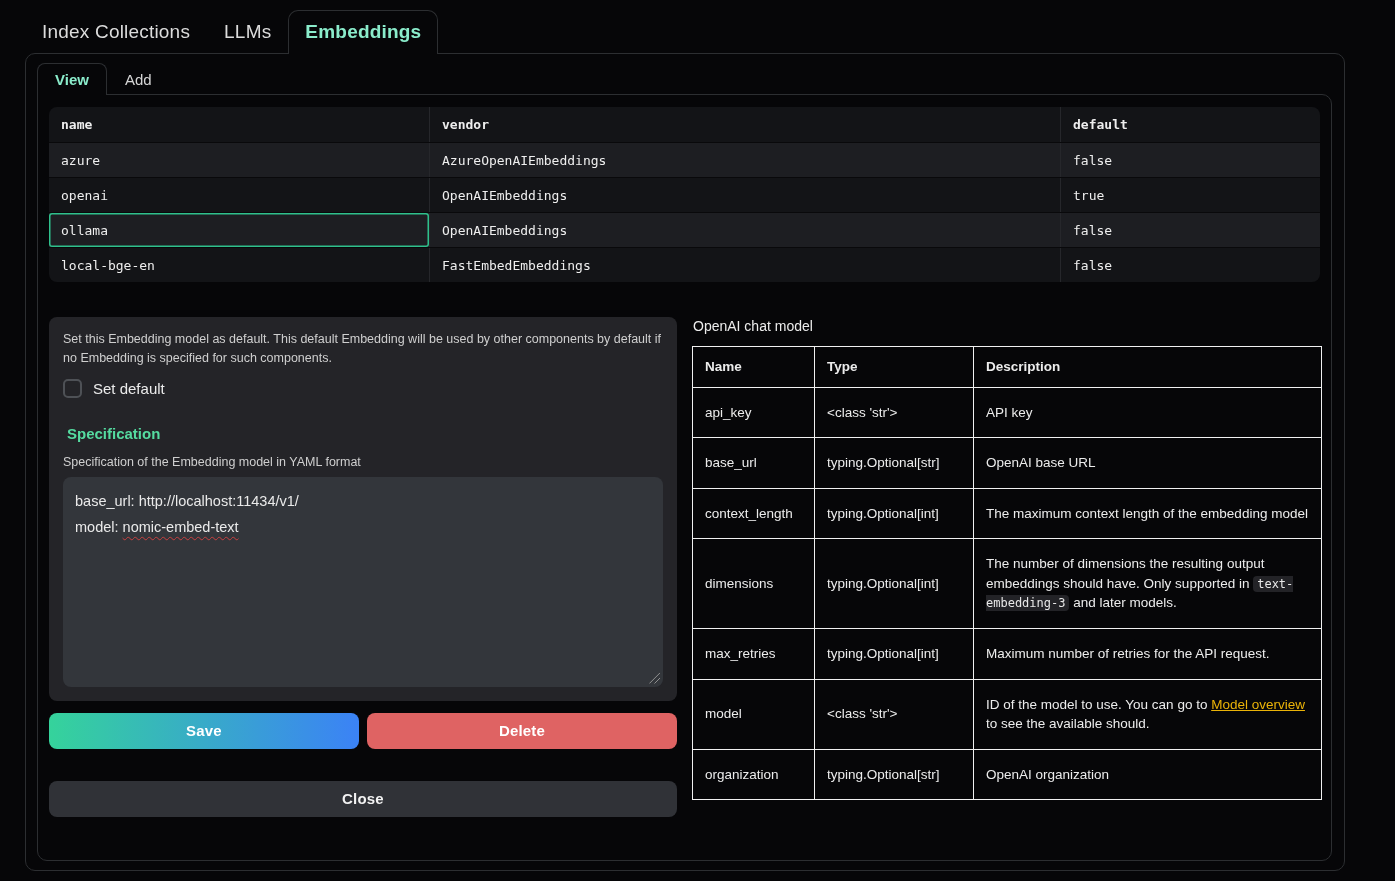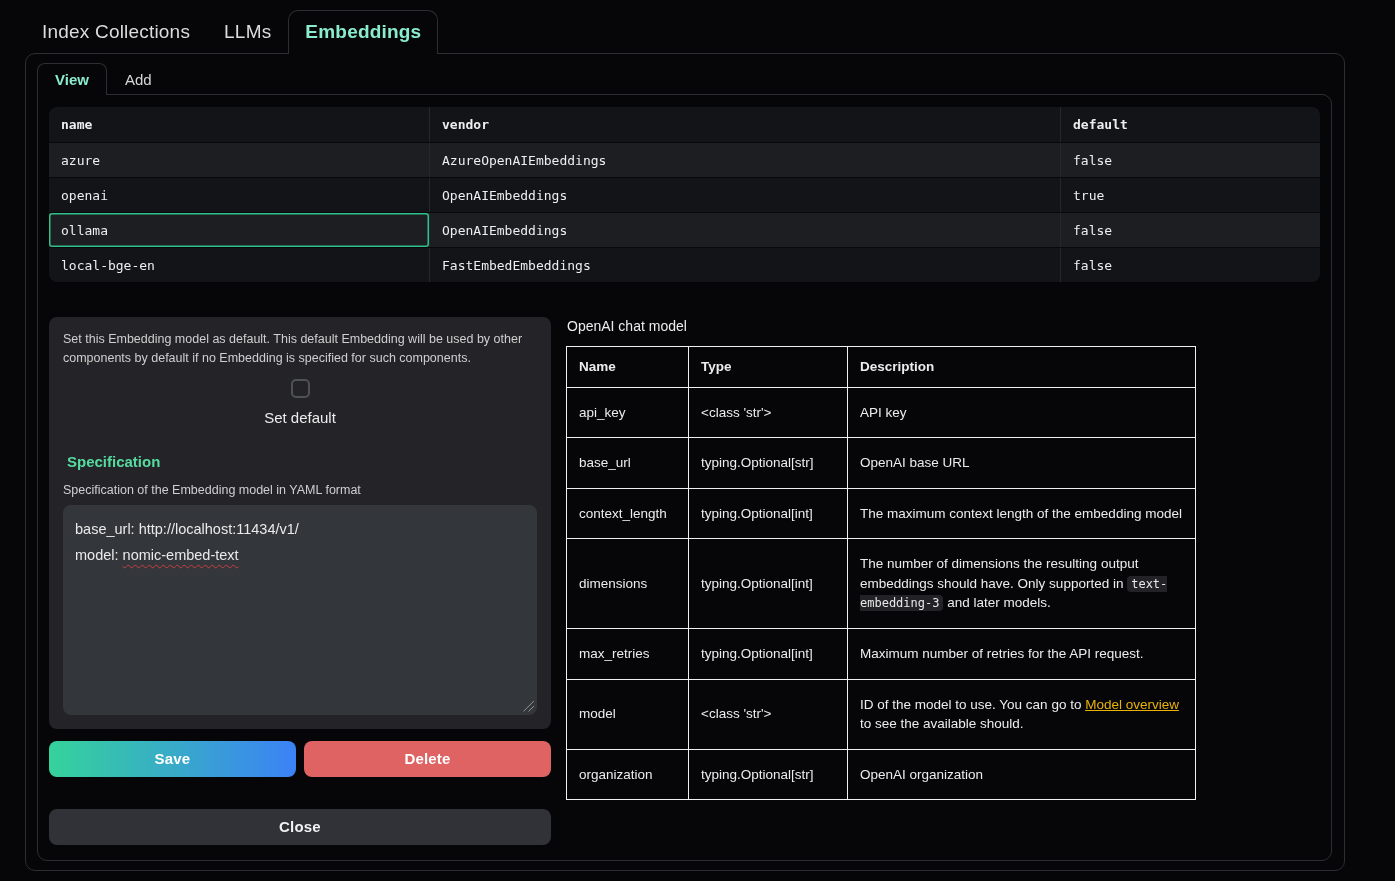--- a/index.html
+++ b/index.html
@@ -58,27 +58,27 @@
   .etable .thead { background:#131417; font-weight:bold; }
   .etable .r-odd  { background:#1d1e22; }
   .etable .r-even { background:#131417; }
   .etable .cell.sel {
     box-shadow:inset 0 0 0 1.5px #2fc08c; border-radius:3px;
   }
   .etable .trow { cursor:pointer; }
 
   
   .content-row { display:flex; gap:15px; margin-top:35px; }
-  .left-col  { width:502px; flex:none; }
+  .left-col  { width:628px; flex:none; }
   .right-col { flex:1; min-width:0; padding-bottom:50px; }
 
   
   .default-box { background:#242428; border-radius:8px; padding:13px 14px 14px 14px; }
   .default-desc { font-size:12.5px; color:#cfcfcf; line-height:1.5; }
-  .checkbox-row { margin-top:11px; display:flex; align-items:center; gap:11px; cursor:pointer;flex-direction:column; }
+  .checkbox-row { margin-top:11px; display:flex; align-items:center; gap:11px; cursor:pointer; }
   .checkbox {
     width:19px; height:19px; border:2px solid #4e5156; border-radius:5px; background:transparent; flex:none;
   }
   .checkbox-label { font-size:15px; color:#ececec; }
   .spec-heading { margin-top:27px; margin-left:4px; font-size:15px; font-weight:bold; color:#55dba0; }
   .spec-caption { margin-top:13px; font-size:12.5px; color:#cfcfcf; }
   .yaml-editor {
     margin-top:8px; height:210px; background:#33363b; border-radius:8px;
     padding:11px 12px; font-size:14.5px; line-height:1.85; color:#eaeaea;
     position:relative; cursor:text; overflow:hidden;

